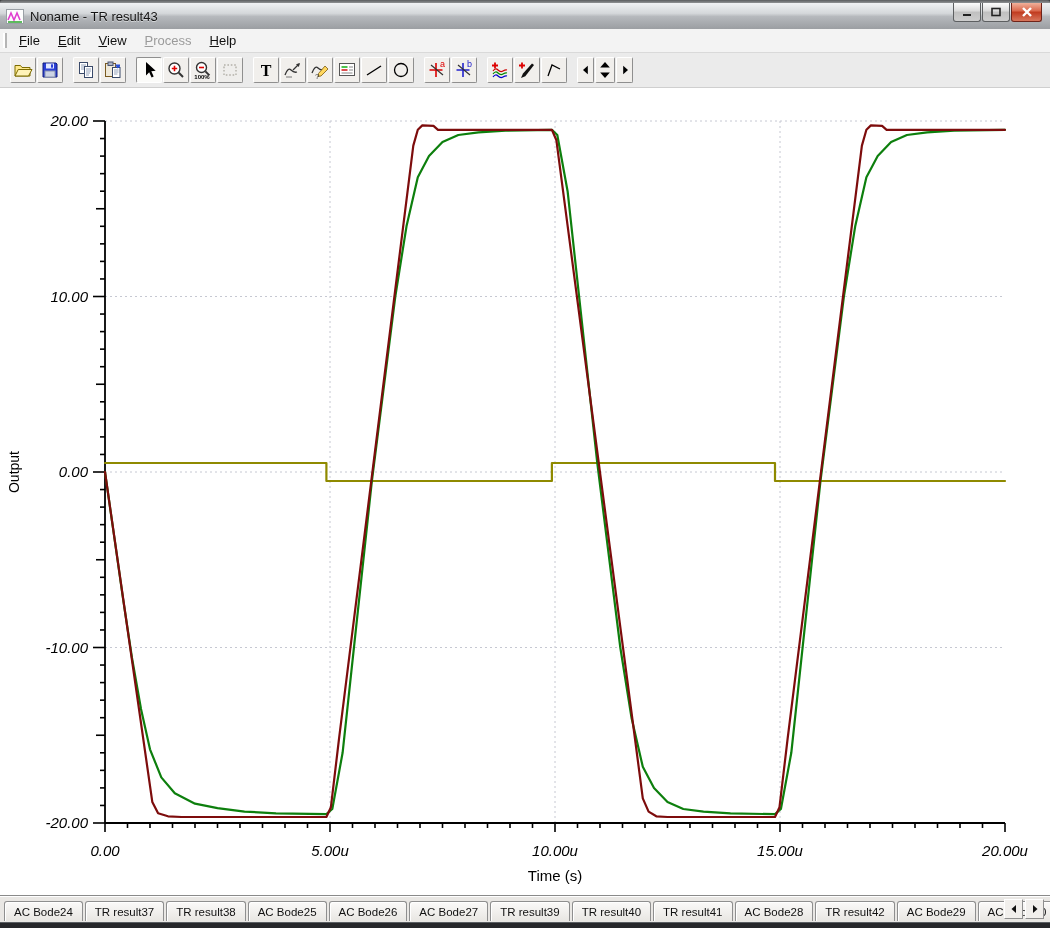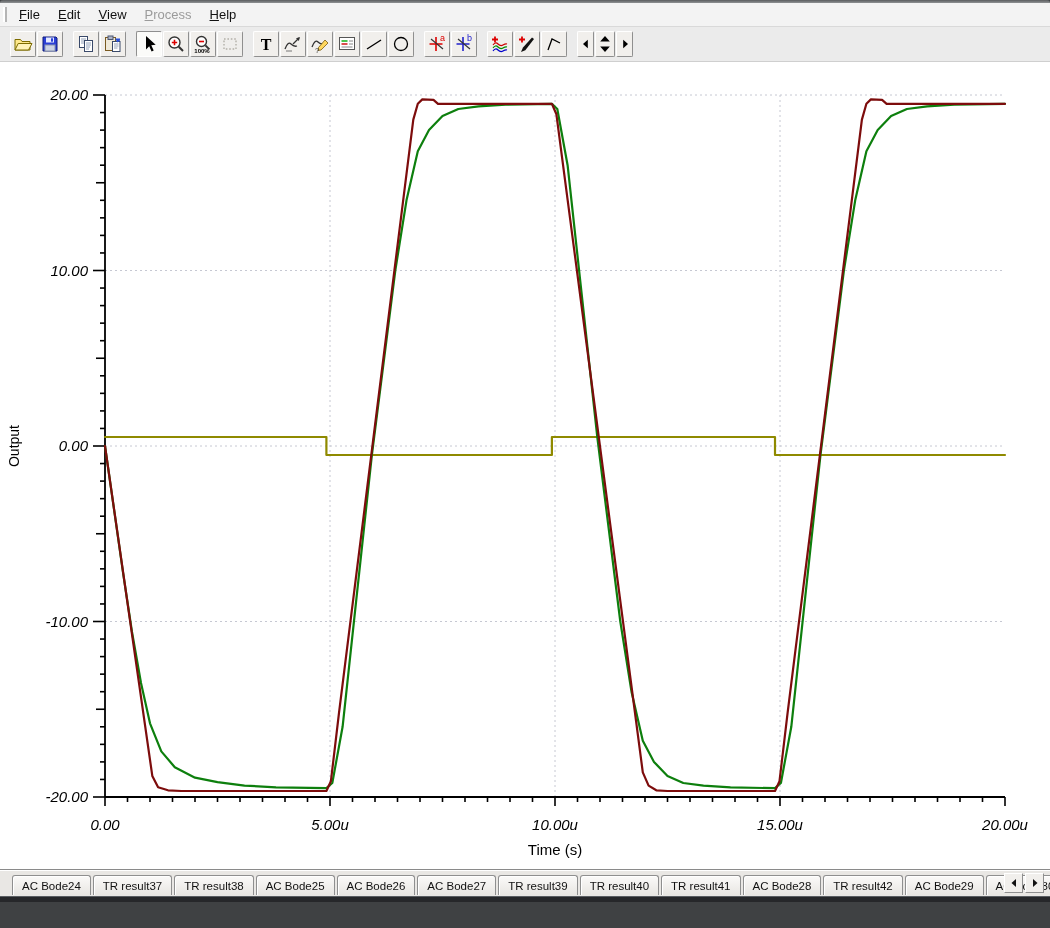--- a/index.html
+++ b/index.html
@@ -37,36 +37,61 @@
   .tbtn.disabled{background:#efeeec;}
   .tbtn.narrow{width:17px;}
   .tbtn.spin{width:20px;}
 
   
   .chart-area{height:807px;background:#ffffff;position:relative;}
   .chart-area svg{display:block;}
 
   
   .tabbar{height:27px;background:#e9e7e4;border-top:1px solid #8a8a8a;box-shadow:inset 0 1px 0 #fff;
-    display:flex;align-items:flex-end;padding-left:12px;position:relative;}
+    display:flex;align-items:flex-end;padding-left:4px;position:relative;}
   .tab{height:20px;margin-right:2px;padding:0 9px;display:flex;align-items:center;font-size:11.5px;color:#111;
     background:linear-gradient(#fbfaf9,#e8e6e2);border:1px solid #8f8f8f;border-bottom:none;
     border-radius:3px 3px 0 0;box-shadow:inset 1px 1px 0 #fff;white-space:nowrap;margin-bottom:1px;}
   .tab-scroll{position:absolute;right:6px;bottom:3px;display:flex;}
   .sbtn{width:19px;height:20px;margin-left:2px;background:#f1efec;border:1px solid;
     border-color:#ffffff #8f8f8f #8f8f8f #ffffff;display:flex;align-items:center;justify-content:center;}
 
   .frame-bottom{height:6px;background:#26272a;border-top:1px solid #5a5e62;}
 </style>
 </head>
 <body>
 
 <div class="window">
   <div class="frame-top"></div>
 
+  <div class="titlebar">
+    <svg class="app-icon" viewBox="0 0 18 15">
+      <rect x="0.5" y="0.5" width="17" height="14" fill="#fdfdfd" stroke="#9aa0a6"></rect>
+      <path d="M2 11l3-7 3 7 3-7 3 7" fill="none" stroke="#e13fd0" stroke-width="1.6"></path>
+      <path d="M2 13h14" stroke="#19a019" stroke-width="1.4"></path>
+    </svg>
+    <span class="title-text">Noname - TR result43</span>
+    <div class="winbtns">
+      <div class="winbtn">
+        <svg width="12" height="10" viewBox="0 0 12 10">
+            <path d="M2 8h8" stroke="#222" stroke-width="2"></path>
+          </svg>
+      </div>
+      <div class="winbtn">
+        <svg width="12" height="10" viewBox="0 0 12 10">
+            <rect x="2" y="1.5" width="8" height="7" fill="none" stroke="#222" stroke-width="1.6"></rect>
+          </svg>
+      </div>
+      <div class="winbtn close">
+        <svg width="12" height="10" viewBox="0 0 12 10">
+            <path d="M2 1l8 8M10 1l-8 8" stroke="#fff" stroke-width="2.4"></path>
+          </svg>
+      </div>
+    </div>
+  </div>
 
   <div class="menubar">
     <div class="grip"></div>
     <div id="menu-items" style="display:flex">
         <div class="menu-item"><u>F</u>ile</div>
         <div class="menu-item"><u>E</u>dit</div>
         <div class="menu-item"><u>V</u>iew</div>
         <div class="menu-item disabled"><u>P</u>rocess</div>
         <div class="menu-item"><u>H</u>elp</div>
       </div>

